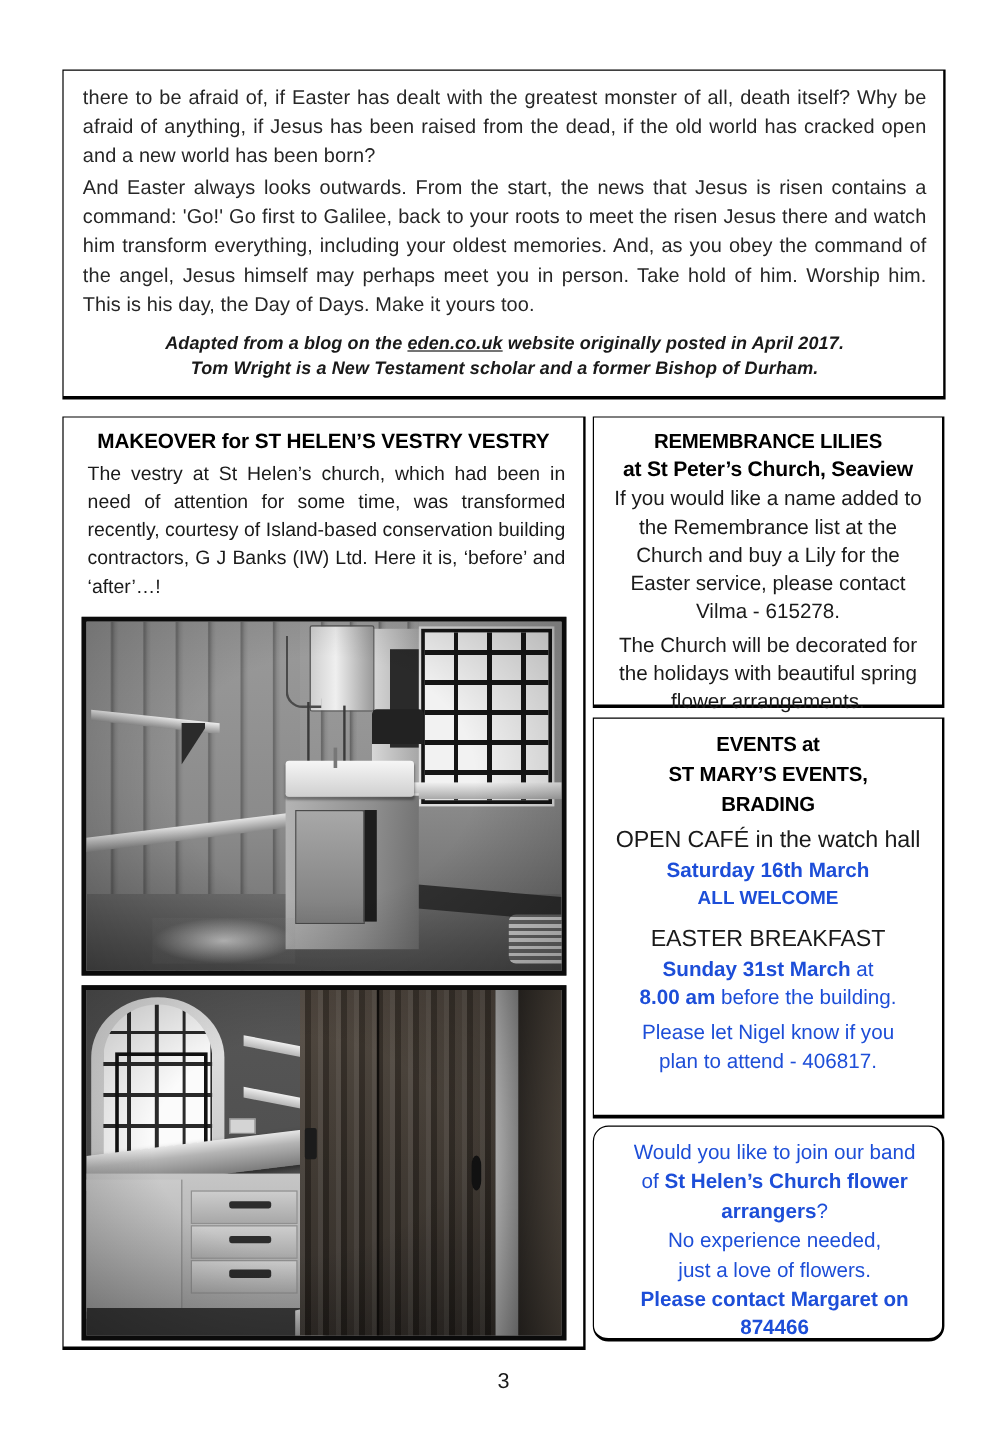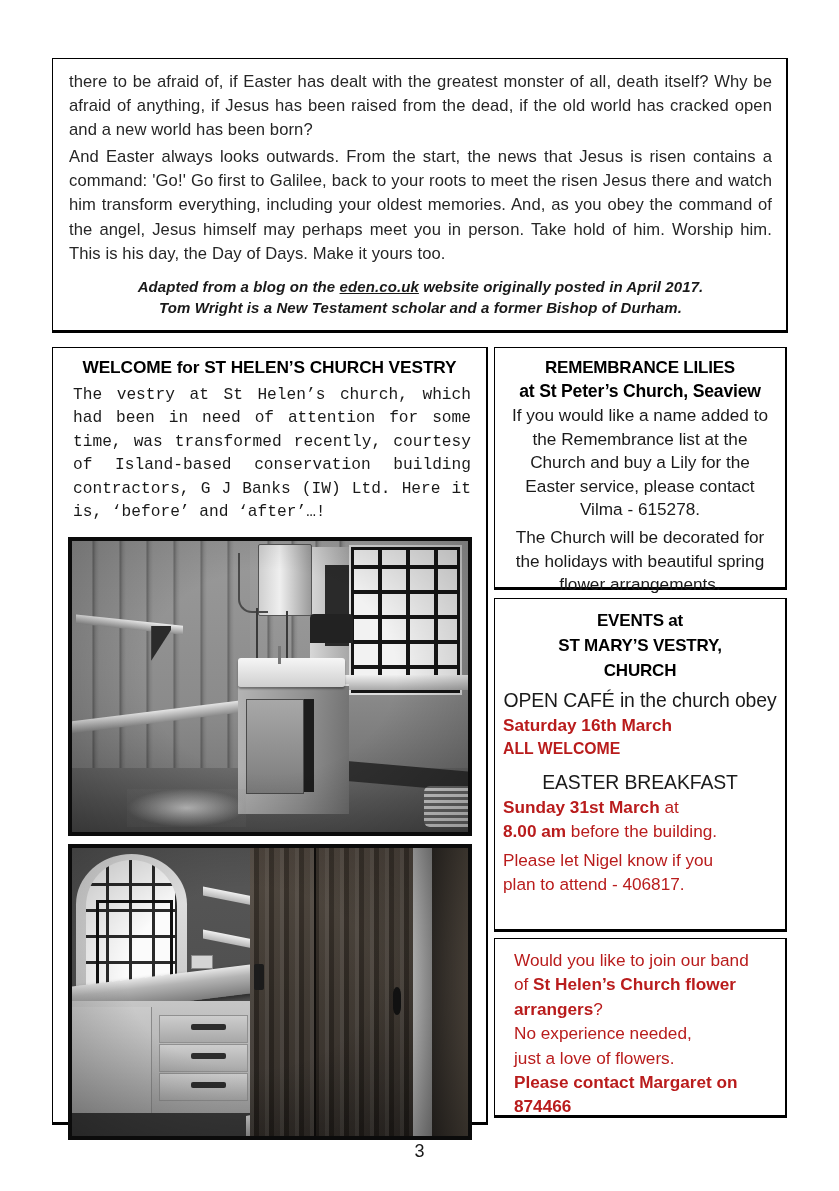--- a/index.html
+++ b/index.html
@@ -78,21 +78,20 @@
     letter-spacing: -0.1px;
     margin: 1px 0 6px 0;
     color: #000;
   }
   #makeover-body {
     font-size: 16.2px;
     line-height: 23.4px;
     text-align: justify;
     margin: 0 6px 0 11px;
     color: #1a1a1a;
-    font-family: Liberation Mono, monospace;
   }
 
   .photo {
     position: relative;
     box-sizing: border-box;
     border: 4px solid #0b0b0b;
     overflow: hidden;
     background: #6e6e6e;
   }
   #photo-before {
@@ -118,20 +117,21 @@
     width: 293px;
     height: 334px;
     padding: 9px 8px 6px 8px;
   }
   #flowers-box {
     left: 494px;
     top: 938px;
     width: 293px;
     height: 180px;
     padding: 9px 8px 6px 19px;
+    border-radius: 13px;
   }
 
   .hd-big {
     font-size: 17px;
     font-weight: bold;
     text-align: center;
     line-height: 25px;
     letter-spacing: -0.2px;
     color: #000;
   }
@@ -147,22 +147,23 @@
     font-size: 17.2px;
     text-align: center;
     line-height: 23.6px;
     color: #1a1a1a;
   }
   .spacer-sm { height: 7px; }
   .spacer-xs { height: 4px; }
 
   .ev-line {
     font-size: 17.2px;
+    text-align: center;
     line-height: 24.4px;
-    color: #b91c1c;
+    color: #1d4ed8;
   }
   .ev-line.bold { font-weight: bold; }
   .ev-head {
     font-size: 19.4px;
     text-align: center;
     line-height: 26px;
     color: #1a1a1a;
     letter-spacing: -0.1px;
   }
   .b { font-weight: bold; }
@@ -446,21 +447,21 @@
   <div class="box" id="article-box">
     <p class="article-p">there to be afraid of, if Easter has dealt with the greatest monster of all, death itself? Why be afraid of anything, if Jesus has been raised from the dead, if the old world has cracked open and a new world has been born?</p>
     <p class="article-p">And Easter always looks outwards. From the start, the news that Jesus is risen contains a command: 'Go!' Go first to Galilee, back to your roots to meet the risen Jesus there and watch him transform everything, including your oldest memories. And, as you obey the command of the angel, Jesus himself may perhaps meet you in person. Take hold of him. Worship him. This is his day, the Day of Days. Make it yours too.</p>
     <p class="article-credit">
       <span>Adapted from a blog on the </span><a class="credit-link" href="#" style="color:inherit;">eden.co.uk</a><span> website originally posted in April 2017.</span><br>
       <span>Tom Wright is a New Testament scholar and a former Bishop of Durham.</span>
     </p>
   </div>
 
   <div class="box" id="makeover-box">
-    <div id="makeover-title">WELCOME for ST HELEN’S CHURCH VESTRY</div>
+    <div id="makeover-title">MAKEOVER for ST HELEN’S VESTRY VESTRY</div>
     <div id="makeover-body">The vestry at St Helen’s church, which had been in need of attention for some time, was transformed recently, courtesy of Island-based conservation building contractors, G J Banks (IW) Ltd. Here it is, ‘before’ and ‘after’…!</div>
 
     <div class="photo" id="photo-before">
       <div class="ph-inner" id="before-art">
         <div class="wall-left"></div>
         <div class="wall-mid"></div>
         <div class="wall-right"></div>
         <div class="window-reveal"></div>
         <div class="window-dark"></div>
         <div class="window"></div>
@@ -520,24 +521,24 @@
   <div class="box" id="lilies-box">
     <div class="hd-big">REMEMBRANCE LILIES</div>
     <div class="hd-sub">at St Peter’s Church, Seaview</div>
     <div class="body-c" style="margin-top:2px;">If you would like a name added to the Remembrance list at the Church and buy a Lily for the Easter service, please contact Vilma - 615278.</div>
     <div class="spacer-xs"></div>
     <div class="body-c">The Church will be decorated for the holidays with beautiful spring flower arrangements.</div>
   </div>
 
   <div class="box" id="events-box">
     <div class="hd-big">EVENTS at</div>
-    <div class="hd-big">ST MARY’S VESTRY,</div>
-    <div class="hd-big">CHURCH</div>
-
-    <div class="ev-head" style="margin-top:4px;">OPEN CAFÉ in the church obey</div>
+    <div class="hd-big">ST MARY’S EVENTS,</div>
+    <div class="hd-big">BRADING</div>
+
+    <div class="ev-head" style="margin-top:4px;">OPEN CAFÉ in the watch hall</div>
     <div class="ev-line bold">Saturday 16th March</div>
     <div class="ev-line bold" style="font-size:15.8px;">ALL WELCOME</div>
 
     <div class="spacer-sm"></div>
 
     <div class="ev-head">EASTER BREAKFAST</div>
     <div class="ev-line">
       <span class="b">Sunday 31st March</span><span> at</span>
     </div>
     <div class="ev-line">

